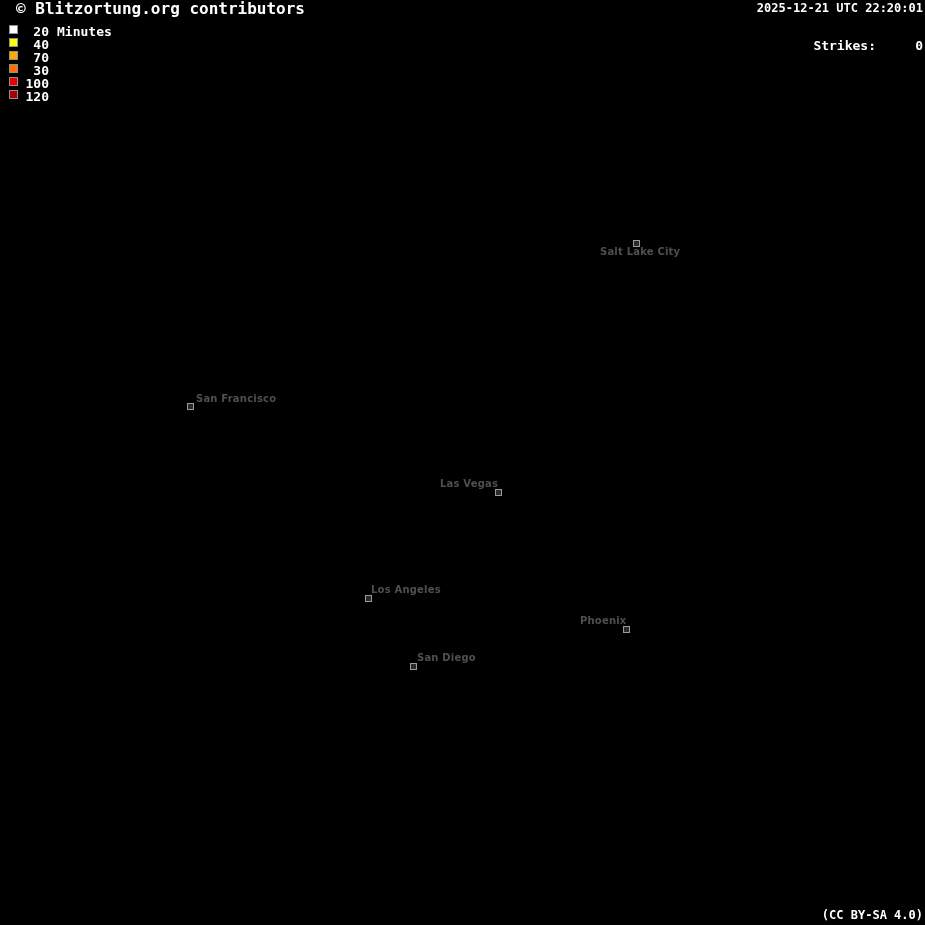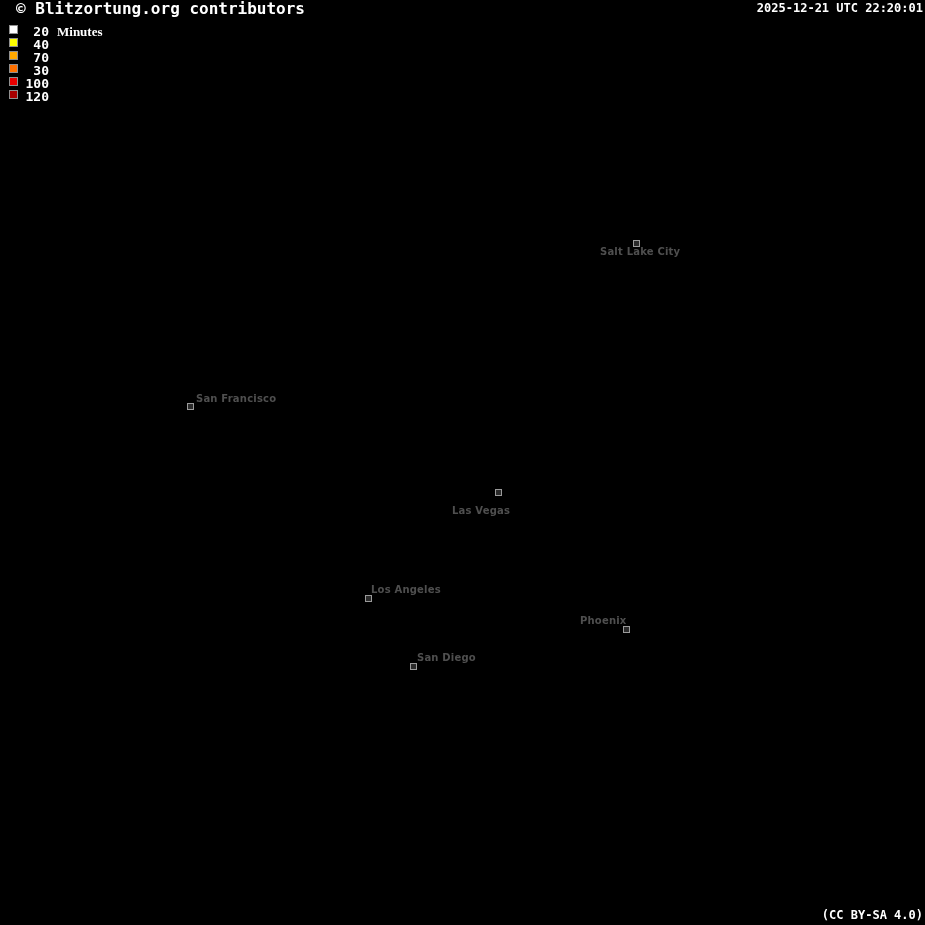--- a/index.html
+++ b/index.html
@@ -69,21 +69,20 @@
   }
   .legend-num {
     display: inline-block;
     width: 31px;
     text-align: right;
     white-space: pre;
   }
   .legend-suffix {
     margin-left: 8px;
     white-space: pre;
-    font-family: Liberation Serif, serif;
   }
   
   .map {
     position: absolute;
     left: 0;
     top: 0;
     width: 925px;
     height: 882px;
     background: transparent;
   }
@@ -157,33 +156,36 @@
 <body>
 
 <div class="screen">
 
   <div class="map">
       <div class="city-marker" style="left: 633px; top: 240px; border-color: rgb(154, 154, 154); background: rgb(42, 42, 42);"></div>
       <div class="city-label" style="left: 600px; top: 247px; color: rgb(79, 79, 79);">Salt Lake City</div>
       <div class="city-marker" style="left: 187px; top: 403px; border-color: rgb(154, 154, 154); background: rgb(42, 42, 42);"></div>
       <div class="city-label" style="left: 196px; top: 394px; color: rgb(79, 79, 79);">San Francisco</div>
       <div class="city-marker" style="left: 495px; top: 489px; border-color: rgb(154, 154, 154); background: rgb(42, 42, 42);"></div>
-      <div class="city-label" style="left: 440px; top: 506px; color: rgb(79, 79, 79); margin-left: 12px;">Las Vegas</div>
+      <div class="city-label" style="left: 440px; top: 479px; color: rgb(79, 79, 79);">Las Vegas</div>
       <div class="city-marker" style="left: 365px; top: 595px; border-color: rgb(154, 154, 154); background: rgb(42, 42, 42);"></div>
       <div class="city-label" style="left: 371px; top: 585px; color: rgb(79, 79, 79);">Los Angeles</div>
       <div class="city-marker" style="left: 623px; top: 626px; border-color: rgb(154, 154, 154); background: rgb(42, 42, 42);"></div>
       <div class="city-label" style="left: 580px; top: 616px; color: rgb(79, 79, 79);">Phoenix</div>
       <div class="city-marker" style="left: 410px; top: 663px; border-color: rgb(154, 154, 154); background: rgb(42, 42, 42);"></div>
       <div class="city-label" style="left: 417px; top: 653px; color: rgb(79, 79, 79);">San Diego</div>
     </div>
 
   <div class="hdr-left">© Blitzortung.org contributors</div>
 
   <div class="hdr-right">2025-12-21 UTC 22:20:01</div>
 
+  <div class="strikes-row">
+    <span>Strikes:</span><span class="strikes-value">0</span>
+  </div>
 
   <div class="legend">
       <div class="legend-row">
         <span class="legend-square" style="background: rgb(255, 255, 255); border-color: rgb(144, 144, 144);"></span>
         <span class="legend-num">20</span>
         <span class="legend-suffix">Minutes</span>
       </div>
       <div class="legend-row">
         <span class="legend-square" style="background: rgb(255, 255, 0); border-color: rgb(144, 144, 144);"></span>
         <span class="legend-num">40</span>

